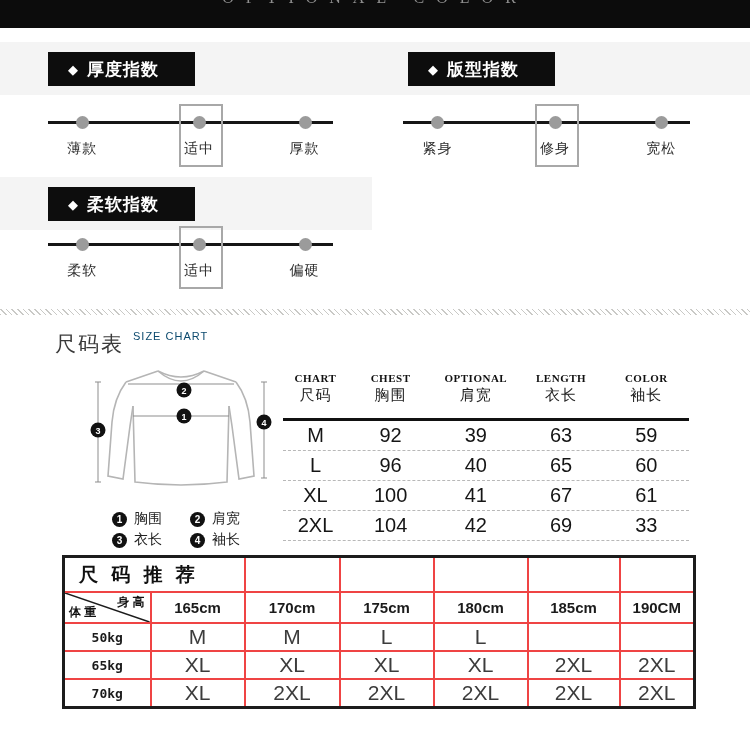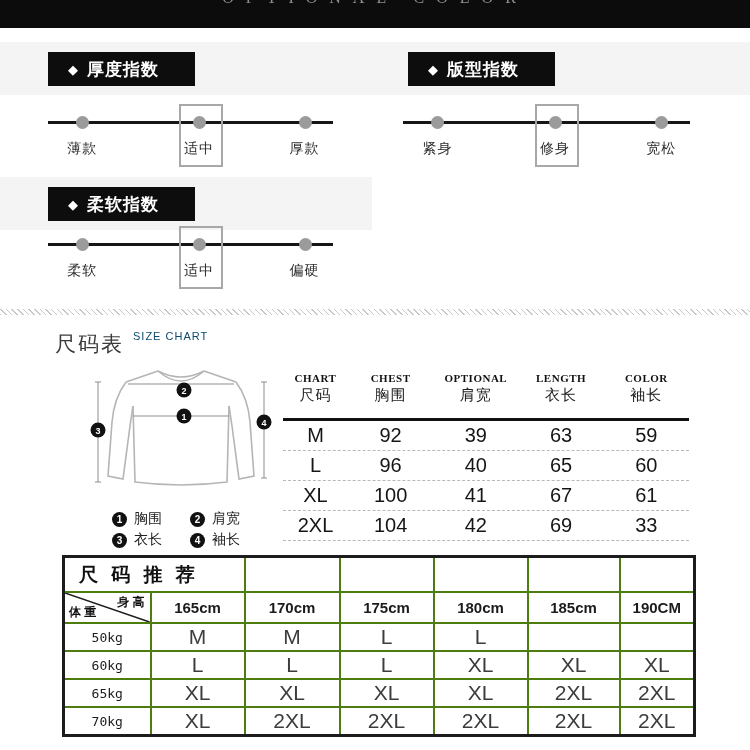--- a/index.html
+++ b/index.html
@@ -58,27 +58,27 @@
   .sc-head{display:flex;border-bottom:3px solid #111;padding-bottom:13px;}
   .sc-col{text-align:center;}
   .c0{width:16%;} .c1{width:21%;} .c2{width:21%;} .c3{width:21%;} .c4{width:21%;}
   .sc-en{font-family:"Liberation Serif","DejaVu Serif",serif;font-size:11px;font-weight:bold;color:#111;letter-spacing:.5px;}
   .sc-cn{font-size:15px;color:#222;margin-top:2px;letter-spacing:1px;}
   .sc-row{display:flex;align-items:center;height:29px;border-bottom:1px dashed #b8b8b8;font-size:20px;color:#151515;}
   .sc-row:first-child{height:34px;padding-top:4px;}
   .sc-cell{text-align:center;}
   
   .rec{position:absolute;left:62px;top:555px;width:631px;border-collapse:collapse;table-layout:fixed;}
-  .rec td{border:2px solid #4d7c0f;padding:0;text-align:center;vertical-align:middle;}
+  .rec td{border:2px solid #ef4444;padding:0;text-align:center;vertical-align:middle;}
   .rec{border:3px solid #1c1c1c;}
   .r-title td{height:33px;}
   .r-title .rt{font-size:19px;font-weight:bold;color:#111;letter-spacing:4px;text-align:left;padding-left:14px;display:block;}
   .r-heights td{height:29px;font-size:15px;font-weight:bold;color:#1b1b1b;}
   .r-body td{height:26px;}
-  .r-body .w{font-size:13px;font-weight:normal;color:#1b1b1b;font-family:"DejaVu Sans Mono","Liberation Mono",monospace;}
+  .r-body .w{font-size:13px;font-weight:bold;color:#1b1b1b;font-family:"DejaVu Sans Mono","Liberation Mono",monospace;}
   .r-body .s{font-size:21px;color:#3c3c3c;font-weight:normal;}
   .corner{position:relative;}
   .corner svg{position:absolute;left:0;top:0;width:100%;height:100%;}
   .corner-top{position:absolute;top:1px;right:5px;font-size:12px;font-weight:bold;color:#111;}
   .corner-bottom{position:absolute;bottom:1px;left:4px;font-size:12px;font-weight:bold;color:#111;}
   
   .garment{stroke:#b5b5b5;stroke-width:1.6;fill:none;}
   .mline{stroke:#8d8d8d;stroke-width:1;fill:none;}
   .mnum{fill:#ffffff;font-size:9px;font-weight:bold;text-anchor:middle;font-family:"Liberation Sans",sans-serif;}
 </style>
@@ -287,29 +287,20 @@
     <tr class="r-body">
       <td class="w">50kg</td>
       <td class="s">M</td>
       <td class="s">M</td>
       <td class="s">L</td>
       <td class="s">L</td>
       <td class="s"></td>
       <td class="s"></td>
     </tr>
     <tr class="r-body">
-      <td class="w">60kg</td>
-      <td class="s">L</td>
-      <td class="s">L</td>
-      <td class="s">L</td>
-      <td class="s">XL</td>
-      <td class="s">XL</td>
-      <td class="s">XL</td>
-    </tr>
-    <tr class="r-body">
       <td class="w">65kg</td>
       <td class="s">XL</td>
       <td class="s">XL</td>
       <td class="s">XL</td>
       <td class="s">XL</td>
       <td class="s">2XL</td>
       <td class="s">2XL</td>
     </tr>
     <tr class="r-body">
       <td class="w">70kg</td>

